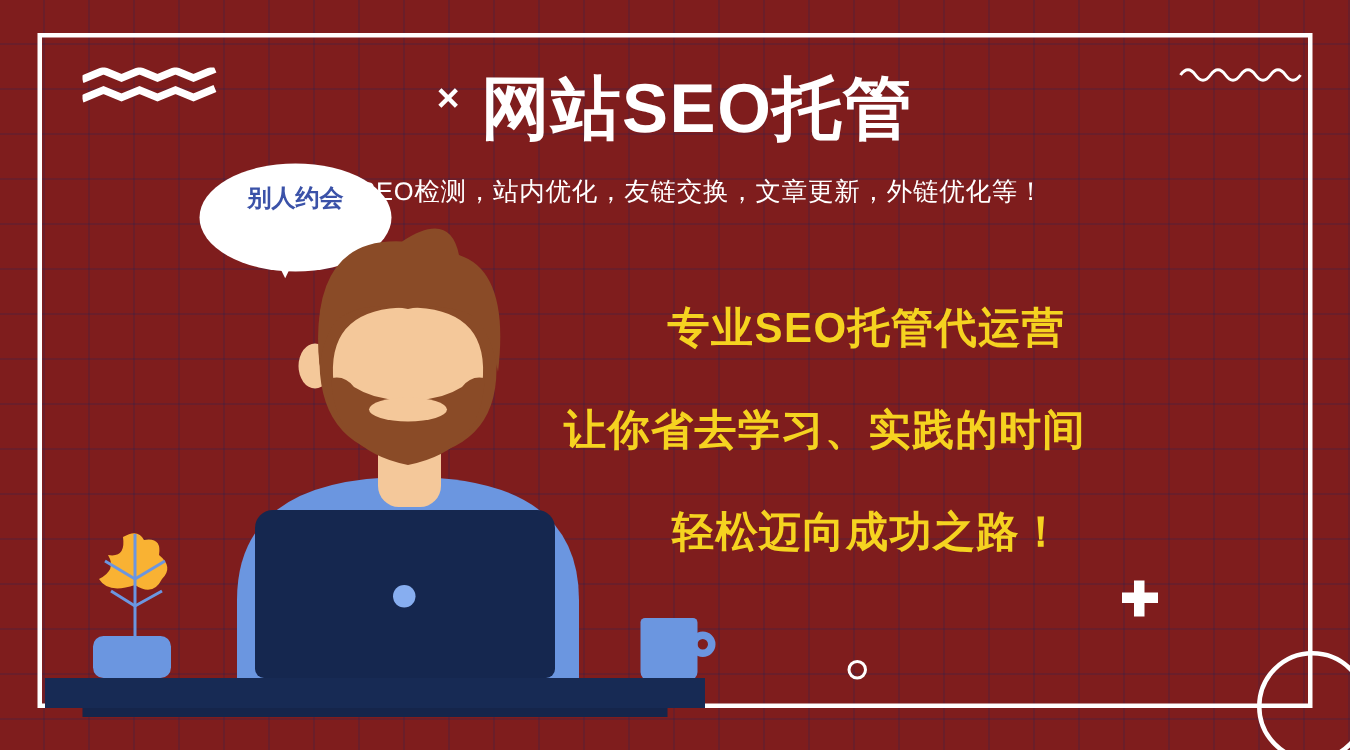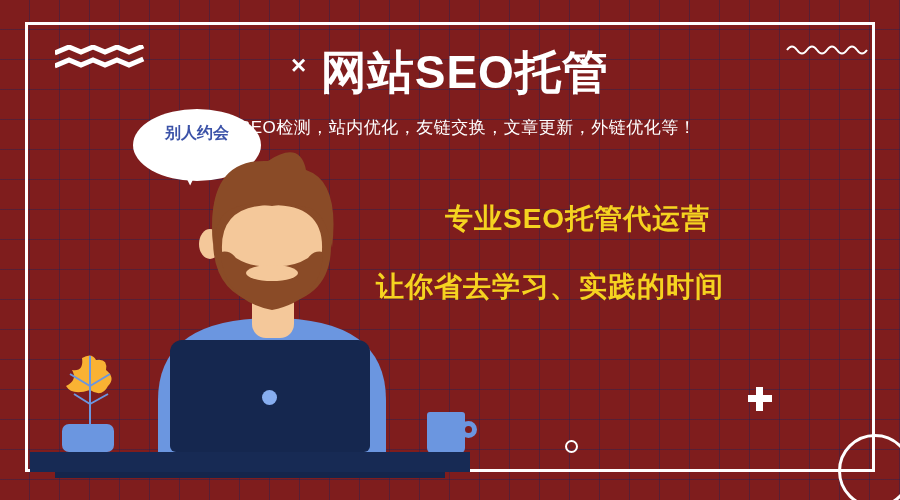--- a/index.html
+++ b/index.html
@@ -253,20 +253,21 @@
 
   <div id="title-row">
     <span id="title-x">×</span>
     <span id="title-main">网站SEO托管</span>
   </div>
 
   <div id="subtitle">含：SEO检测，站内优化，友链交换，文章更新，外链优化等！</div>
 
   <div class="slogan" id="slogan-1">专业SEO托管代运营</div>
   <div class="slogan" id="slogan-2">让你省去学习、实践的时间</div>
+  <div class="slogan" id="slogan-3">轻松迈向成功之路！</div>
 
   <div id="bubble-tail"></div>
   <div id="bubble">
     <div>别人约会</div>
   </div>
 
   <svg id="person" viewBox="0 0 900 500">
 
     <path d="M158,452 L158,400 Q158,318 272,318 Q386,318 386,400 L386,452 Z" fill="#6b96e0"></path>
 

